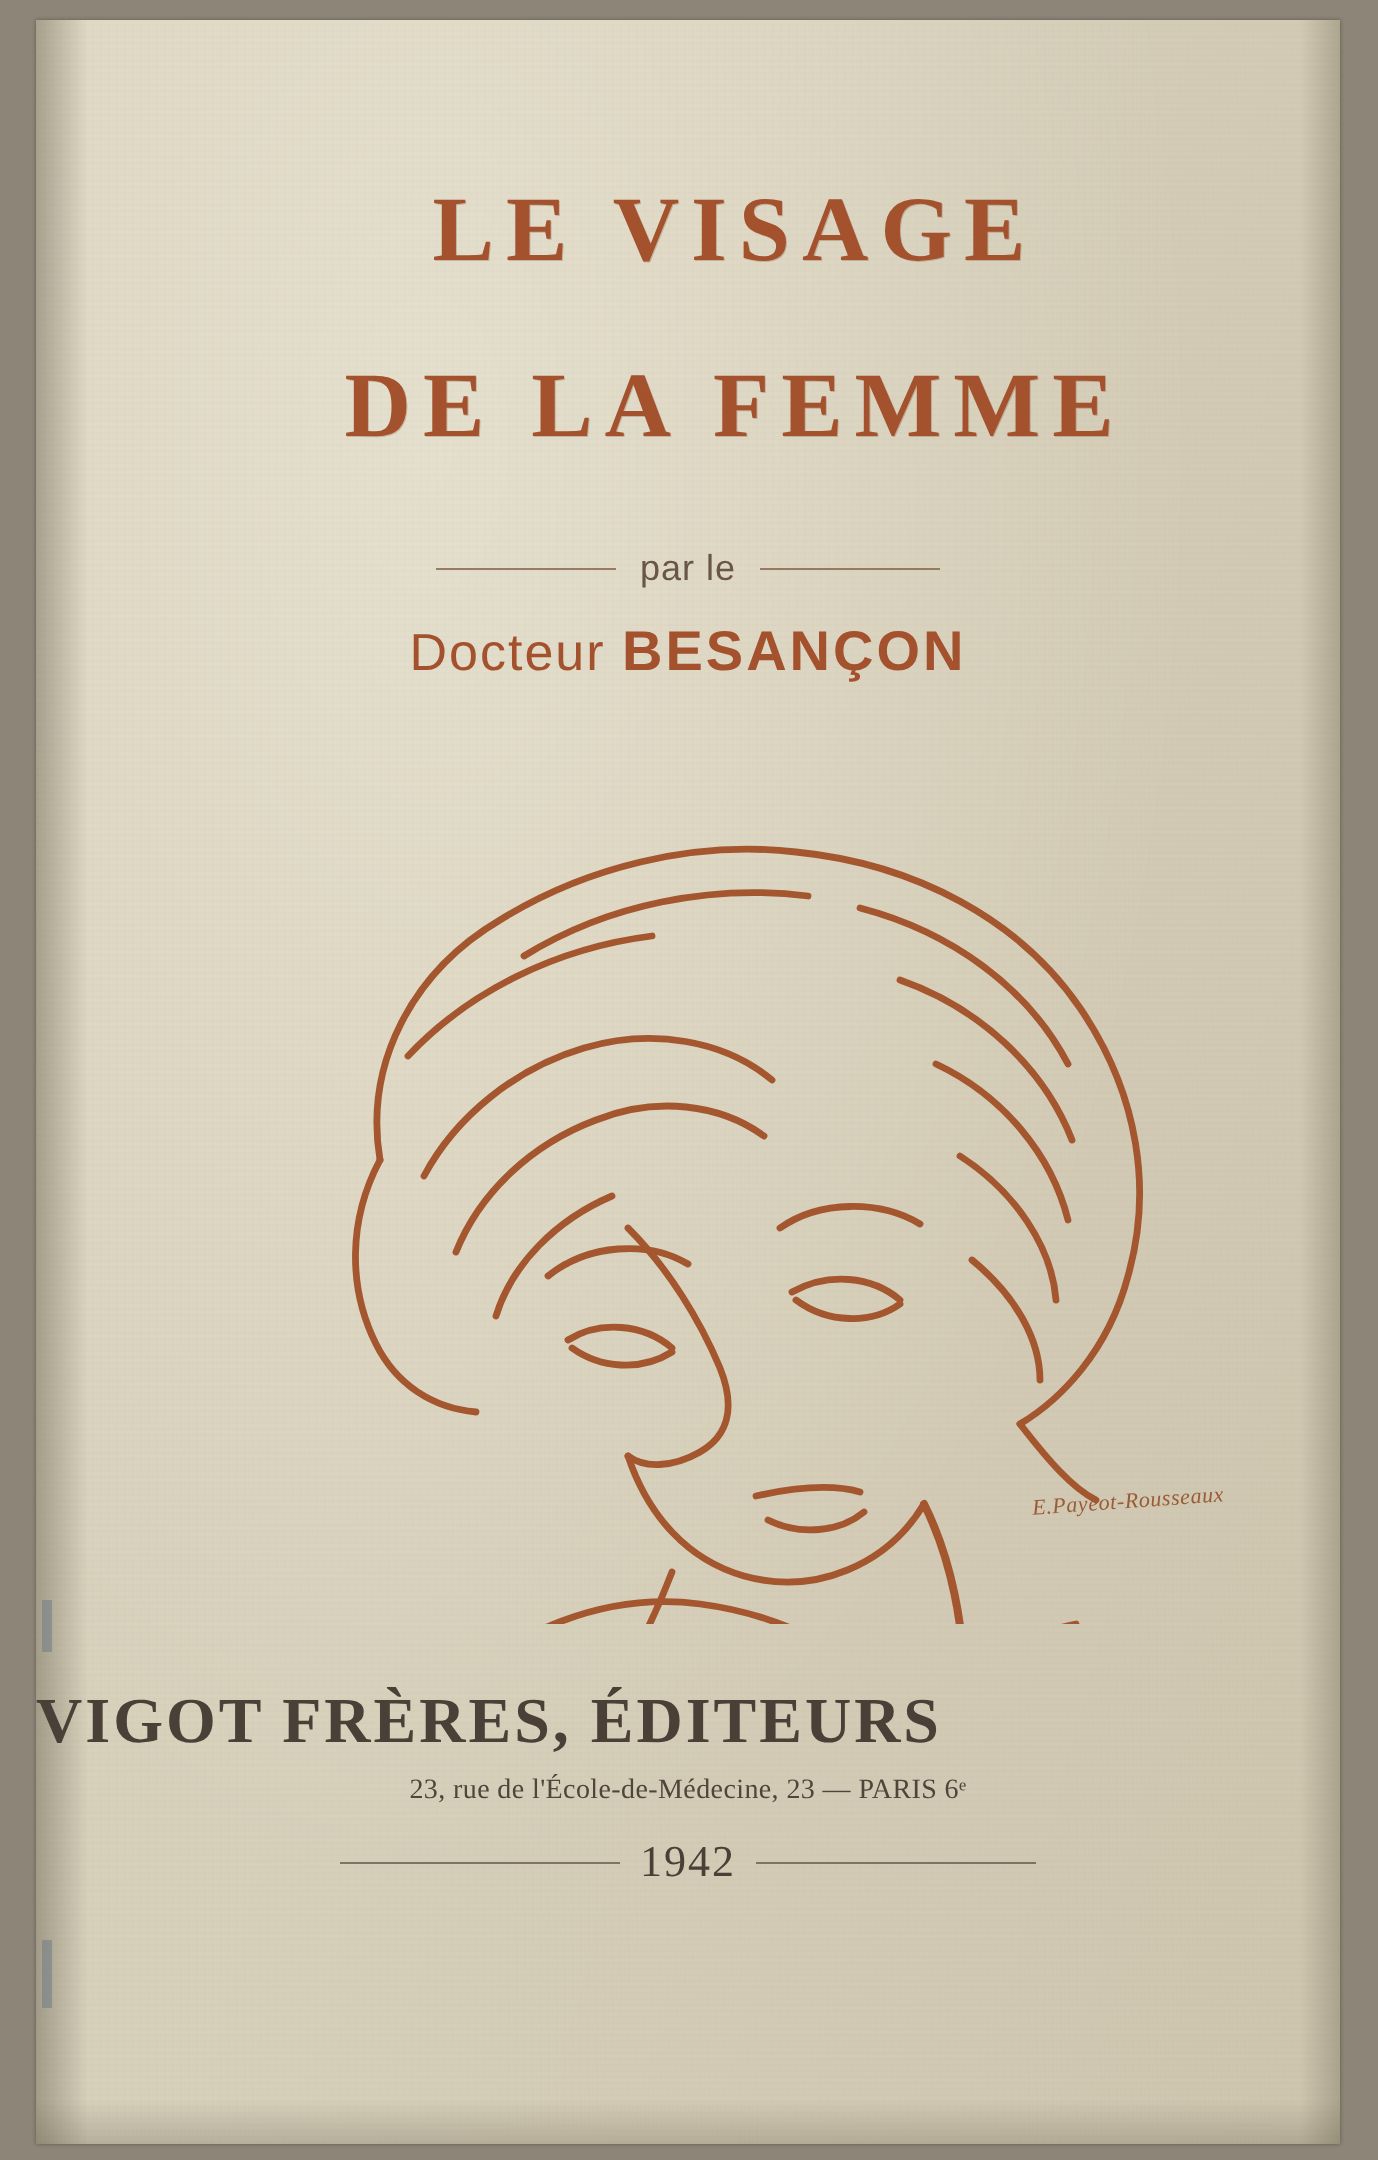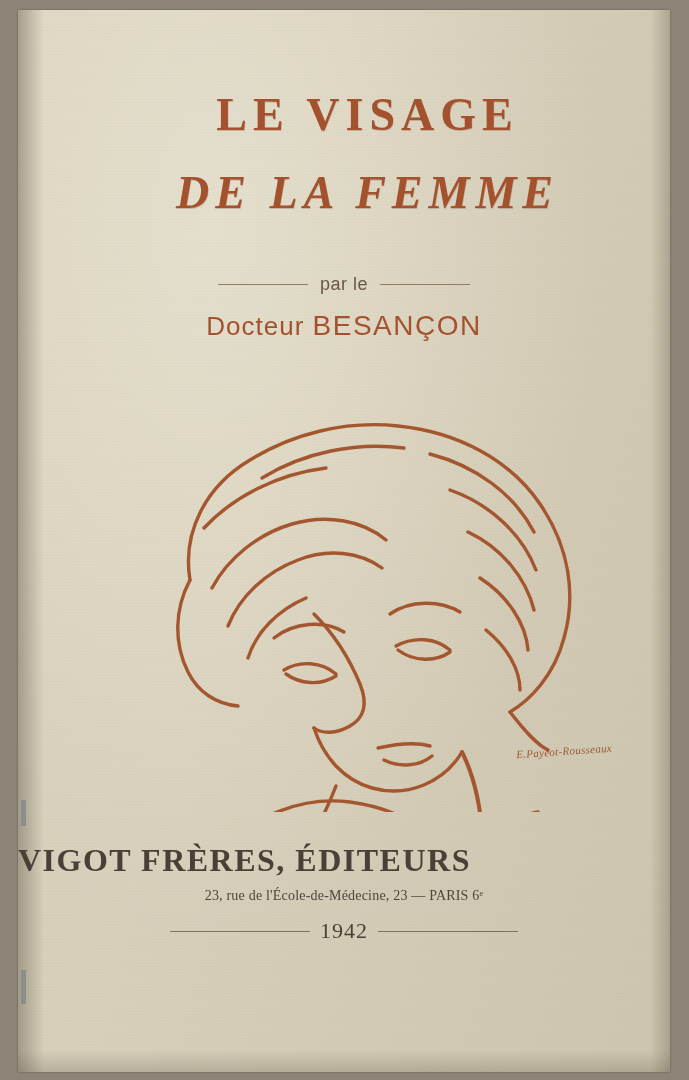--- a/index.html
+++ b/index.html
@@ -84,22 +84,21 @@
   .title-line {
     color: #a4512e;
     font-family: "Liberation Serif", serif;
     font-weight: bold;
     font-size: 46px;
     letter-spacing: 6px;
     line-height: 1.0;
     text-shadow: 0.5px 0.5px 0 rgba(120,60,30,0.25);
   }
   .title-line.second {
-    margin-top: 32px;
-    font-style: italic;
+    margin-top: 42px;
   }
 
   .byline {
     position: absolute;
     left: 0; right: 0;
     top: 264px;
     display: flex;
     align-items: center;
     justify-content: center;
     gap: 12px;
@@ -122,21 +121,21 @@
     position: absolute;
     left: 0; right: 0;
     top: 300px;
     text-align: center;
     color: #a4512e;
     font-family: "Liberation Sans", sans-serif;
     font-size: 26px;
     letter-spacing: 1px;
   }
   .author .surname {
-    font-weight: normal;
+    font-weight: bold;
     font-size: 28px;
     letter-spacing: 1.5px;
   }
 
   #illustration {
     position: absolute;
     left: 60px;
     top: 372px;
     width: 540px;
     height: 430px;

